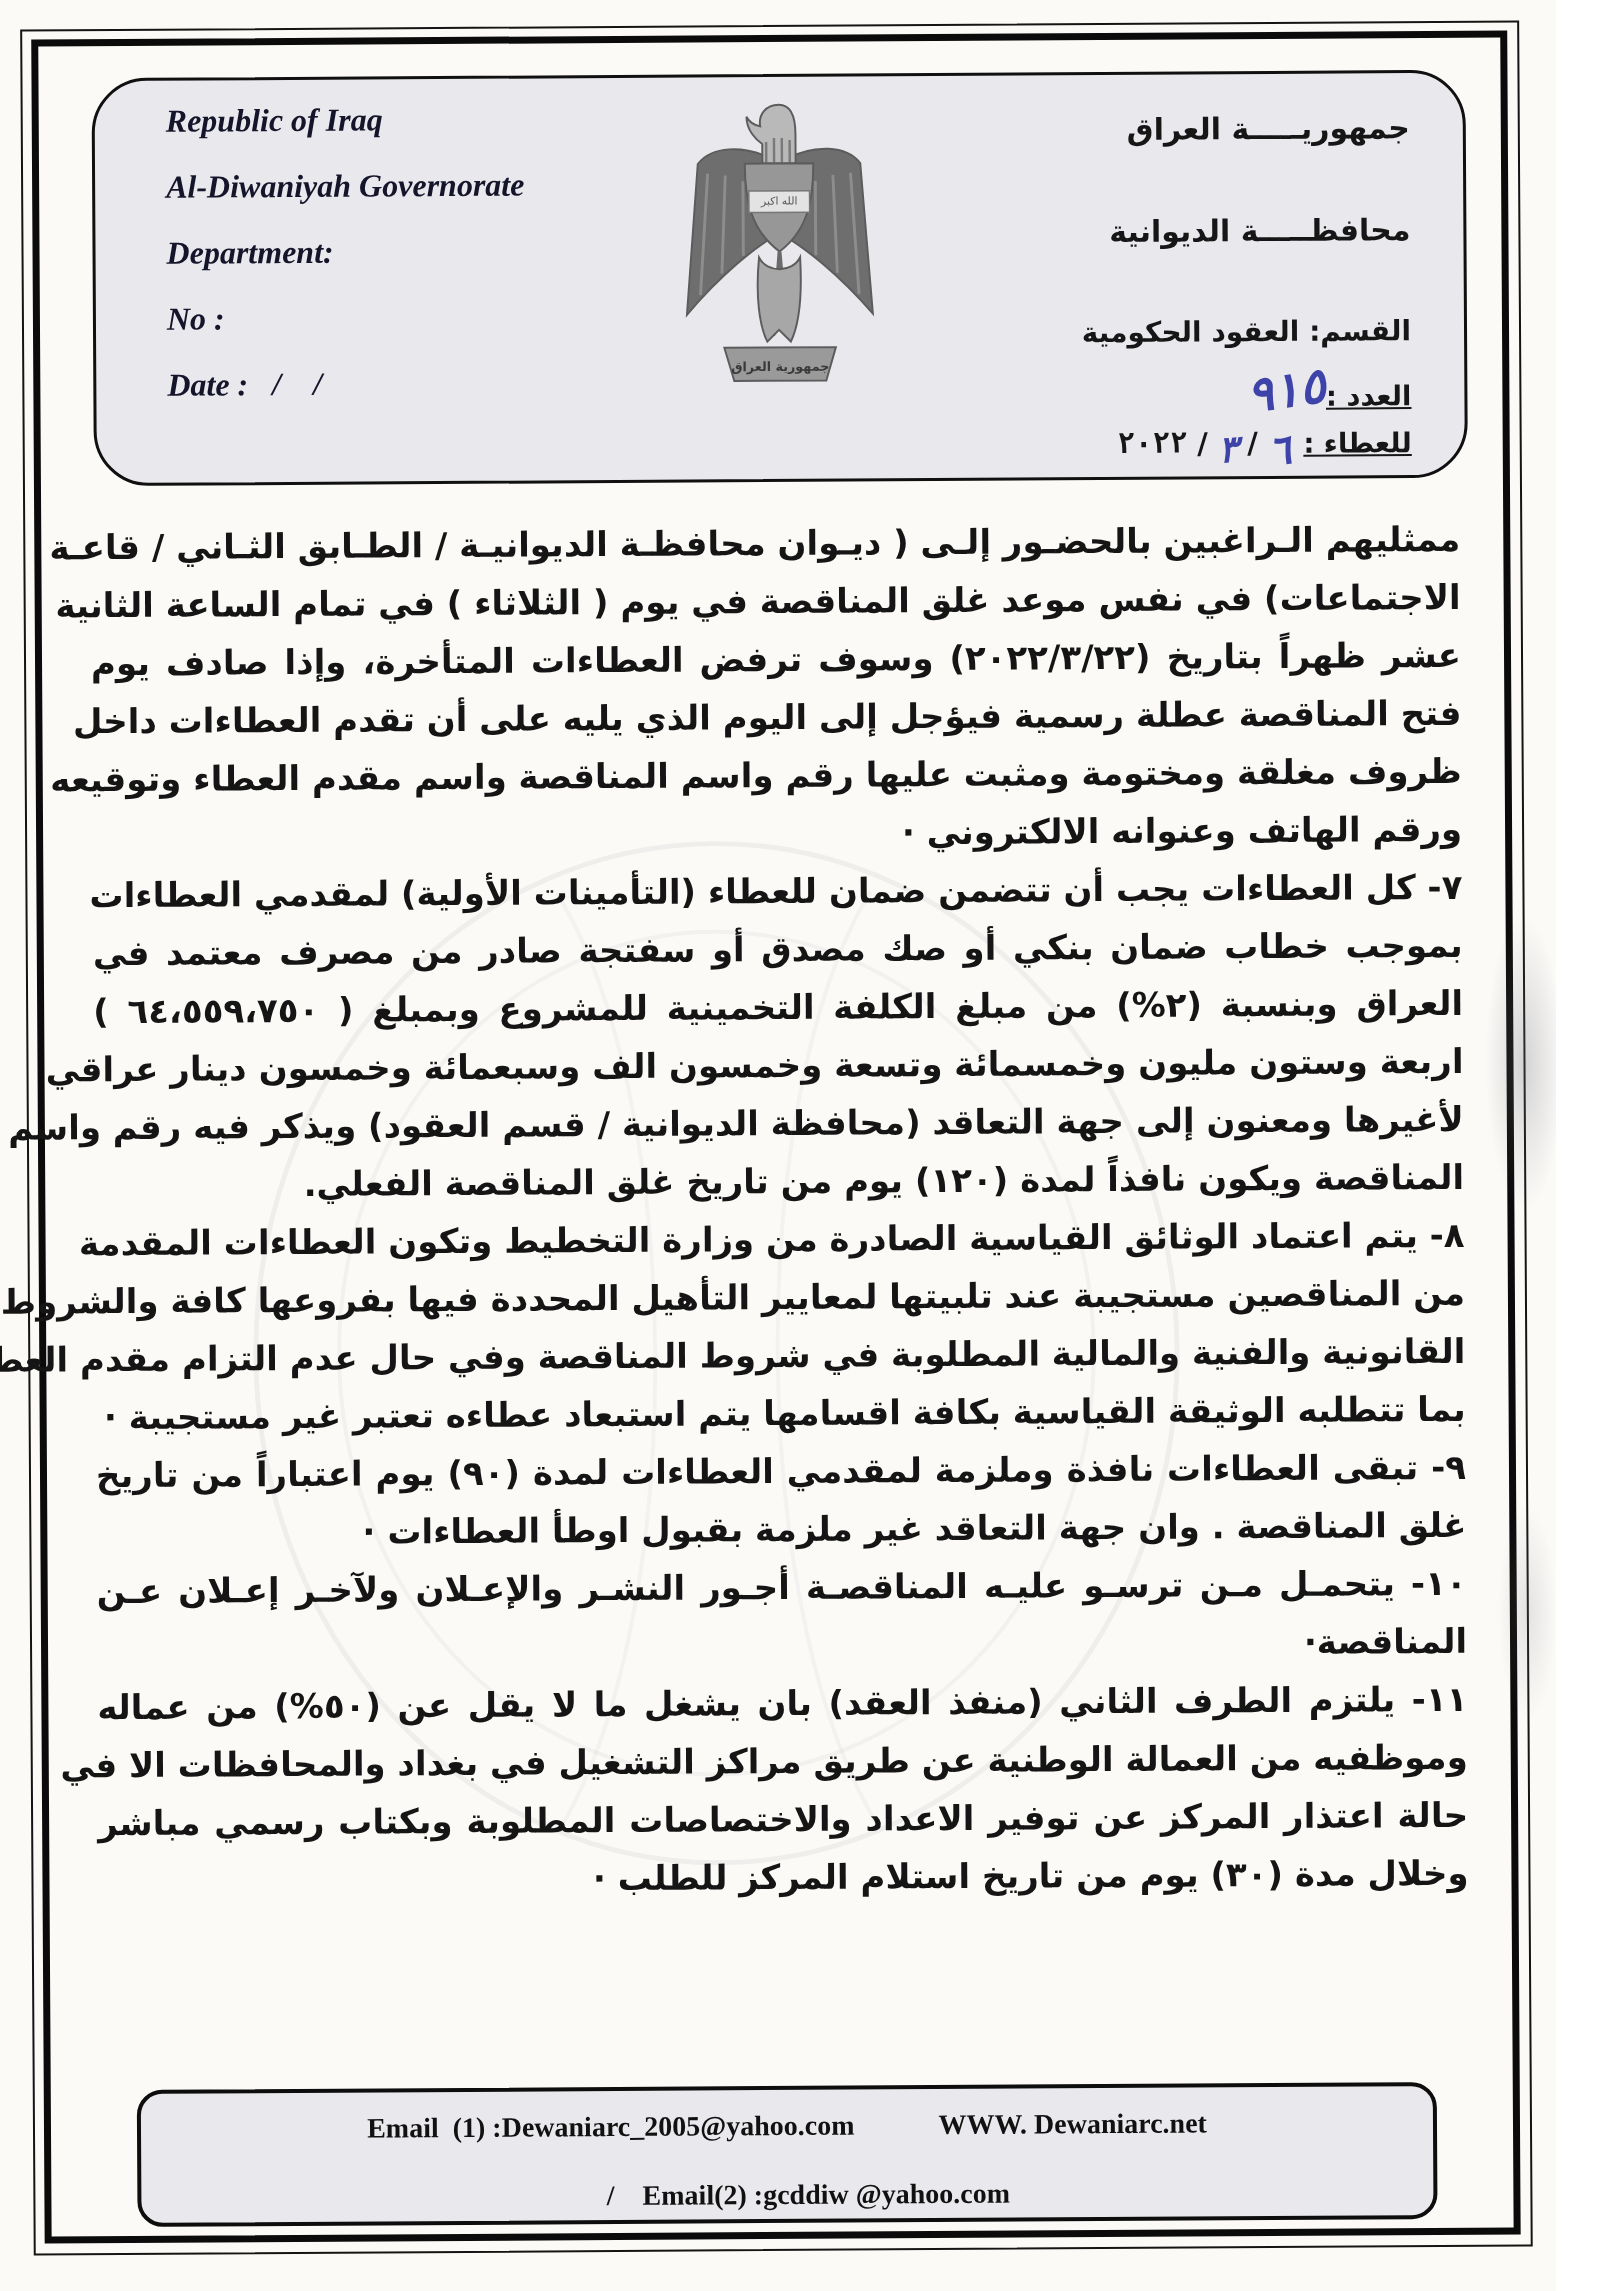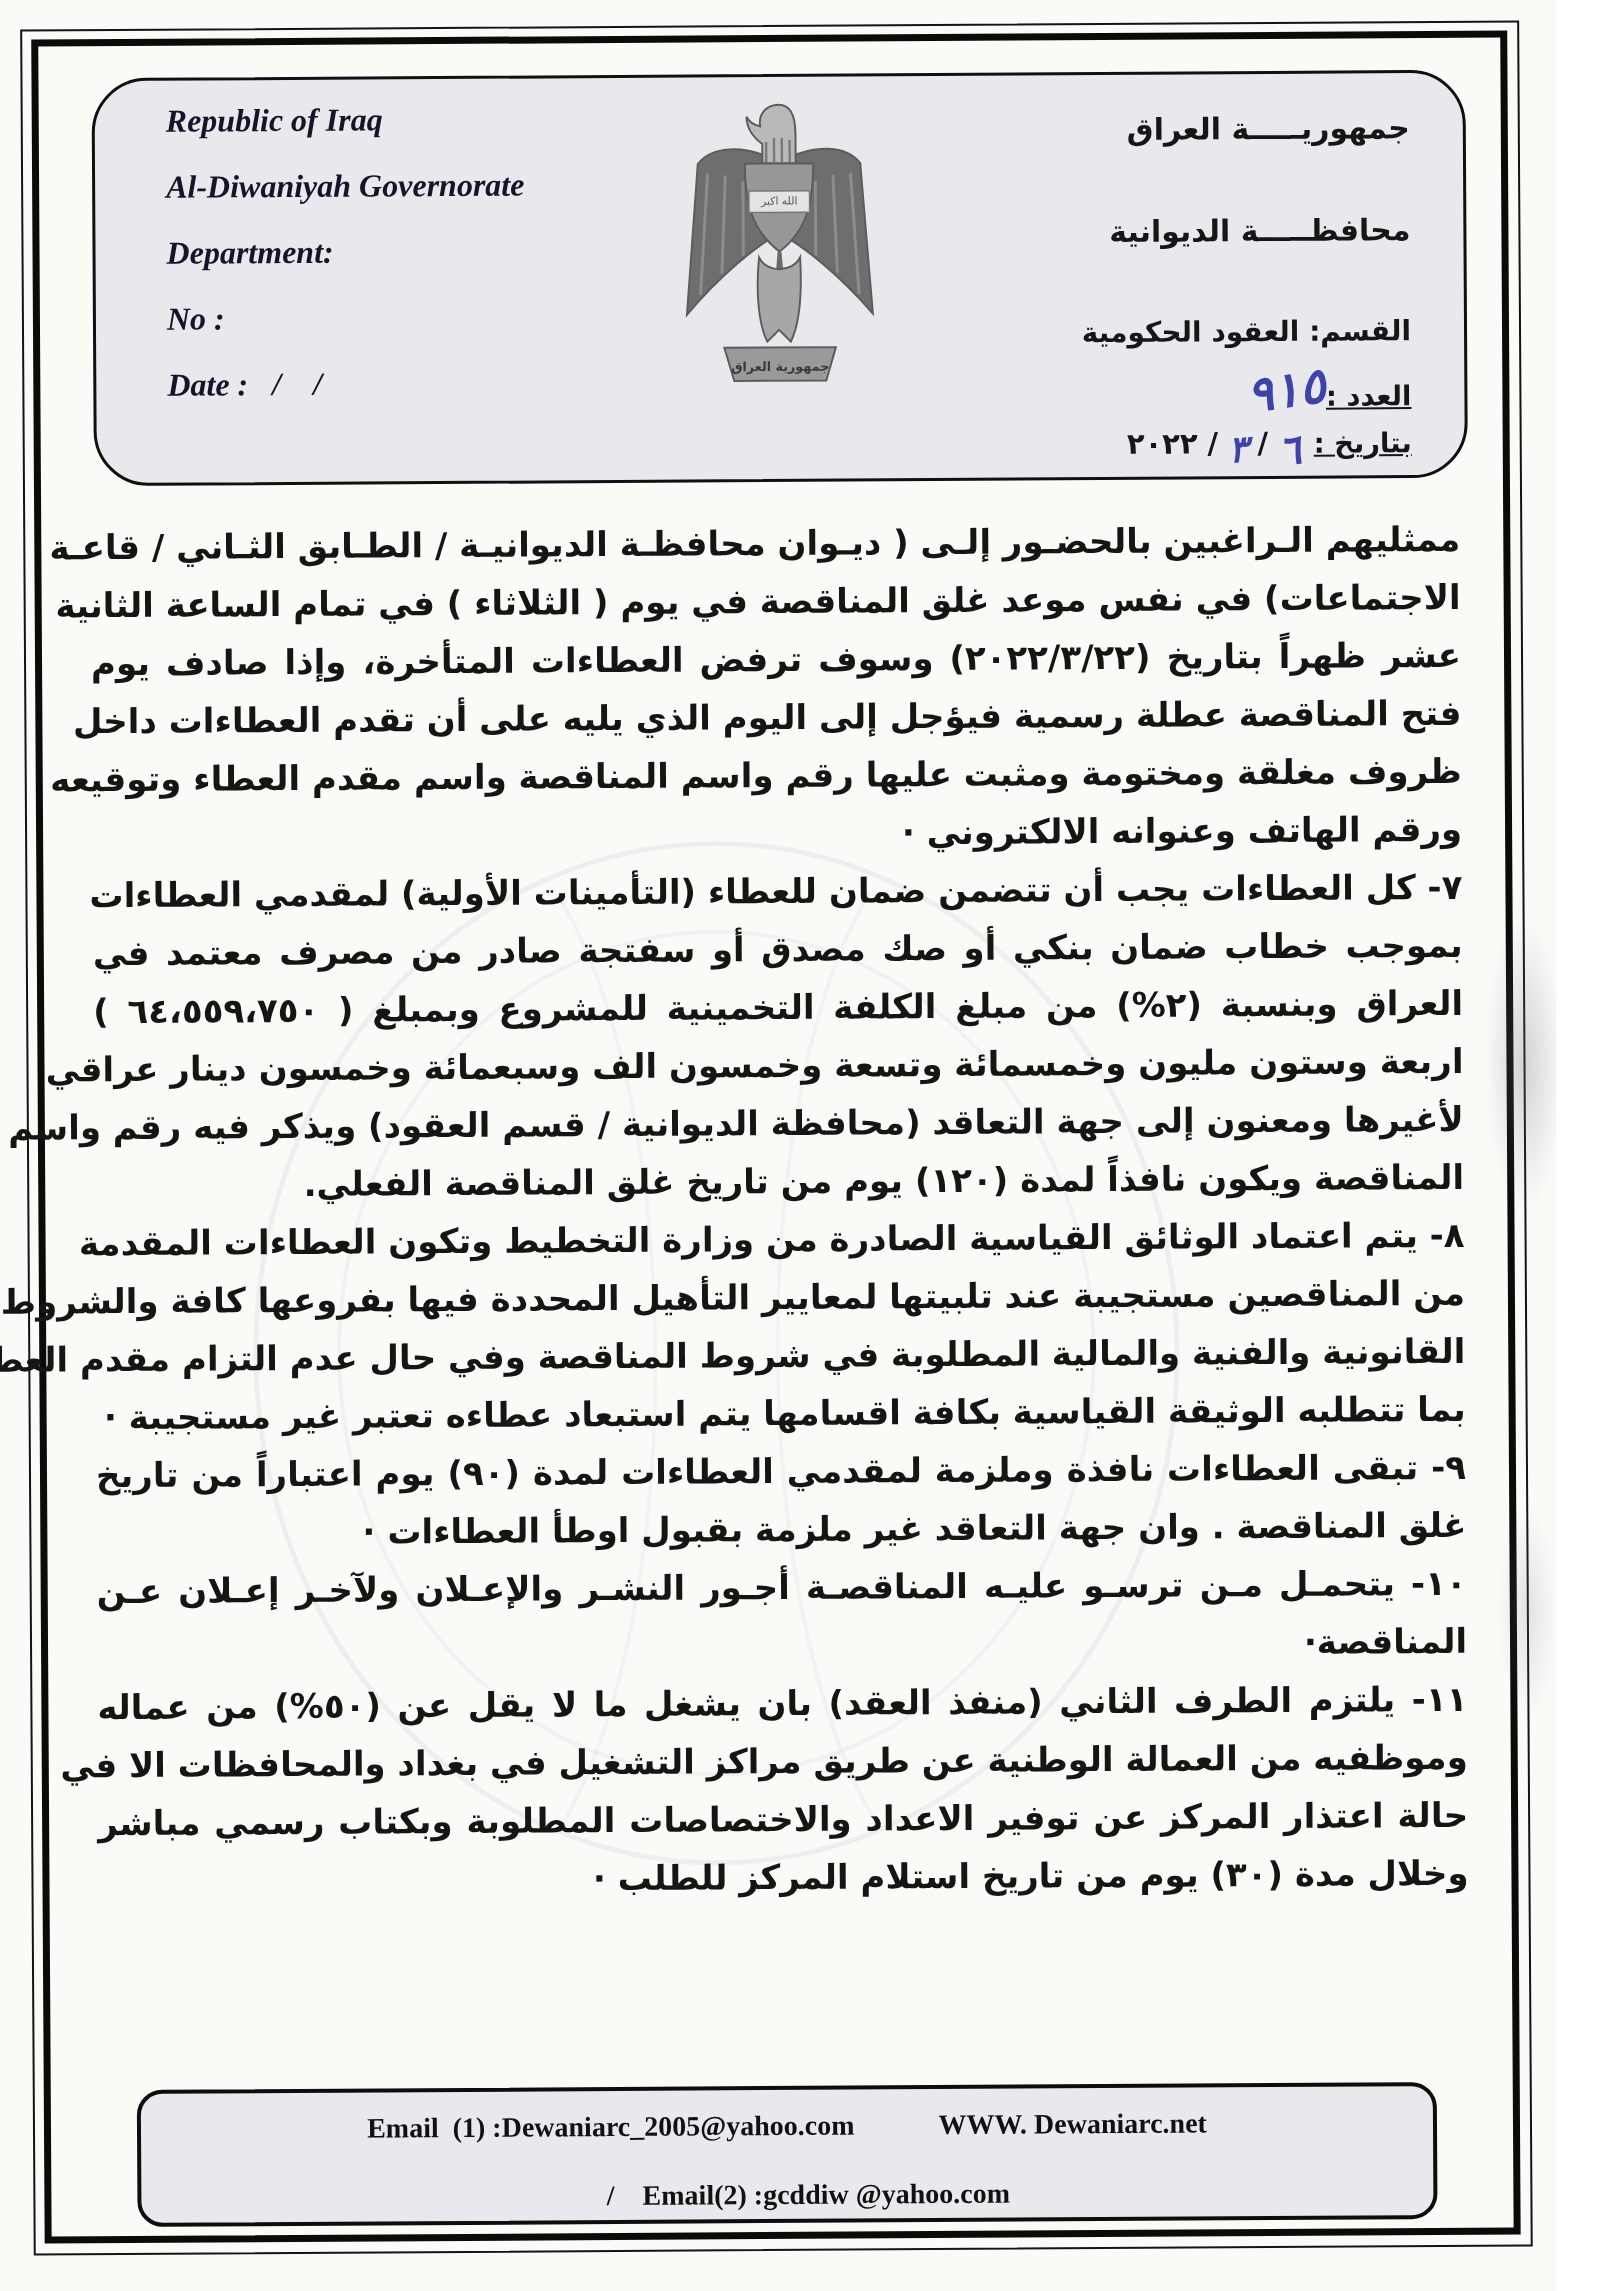--- a/index.html
+++ b/index.html
@@ -17,21 +17,21 @@
   .eng div{margin-bottom:29px;white-space:pre;}
   .arb{position:absolute;right:53px;top:0;text-align:right;direction:rtl;color:#161616;}
   .arb .big{position:absolute;right:0;font-weight:700;font-size:30px;white-space:nowrap;}
   .row{position:absolute;right:0;display:flex;direction:rtl;align-items:center;white-space:nowrap;}
   .lbl{font-weight:700;font-size:27.4px;text-decoration:underline;}
   .hand{color:#3d43a8;font-style:italic;font-weight:600;}
   .num915{font-size:49px;transform:rotate(-8deg) translateY(-5.9px);letter-spacing:3.9px;}
   .hday{font-size:41px;transform:rotate(-8deg) translateY(7.8px);}
   .hmonth{font-size:37px;transform:rotate(-4deg) translateY(5.9px);}
   .dsep{font-weight:700;font-size:29px;margin:0 9.8px;}
-  .dyear{font-weight:700;font-size:29px;}
+  .dyear{font-weight:700;font-size:29px;font-family:Liberation Mono, monospace;}
   .emblem{position:absolute;left:50%;top:13.7px;transform:translateX(-50%);}
   
   .btext{position:absolute;top:514px;left:94px;right:92px;direction:rtl;color:#151515;
          font:700 34px/58px "DejaVu Sans",sans-serif;}
   .bline{text-align:right;white-space:nowrap;overflow:visible;}
   .bline.just{text-align:justify;text-align-last:justify;}
   
   .wmark{position:absolute;left:137px;top:804px;pointer-events:none;}
   
   .smudge{position:absolute;border-radius:50%;pointer-events:none;}
@@ -94,21 +94,21 @@
       <div class="big" style="top:37px;">جمهوريـــــة العراق</div>
       <div class="big" style="top:139px;">محافظـــــة الديوانية</div>
       <div class="big" style="top:241px;font-size:28px;">القسم: العقود الحكومية</div>
 
       <div class="row" style="top:294px;">
         <span class="lbl">العدد :</span>
         <span class="hand num915">٩١٥</span>
       </div>
 
       <div class="row" style="top:345px;">
-        <span class="lbl">بتاريخ :</span>
+        <span class="lbl">للعطاء :</span>
         <span class="hand hday" style="margin-right:13.7px;">٦</span>
         <span class="dsep">/</span>
         <span class="hand hmonth">٣</span>
         <span class="dsep">/</span>
         <span class="dyear">٢٠٢٢</span>
       </div>
     </div>
   </div>
 
   <div class="wmark">

